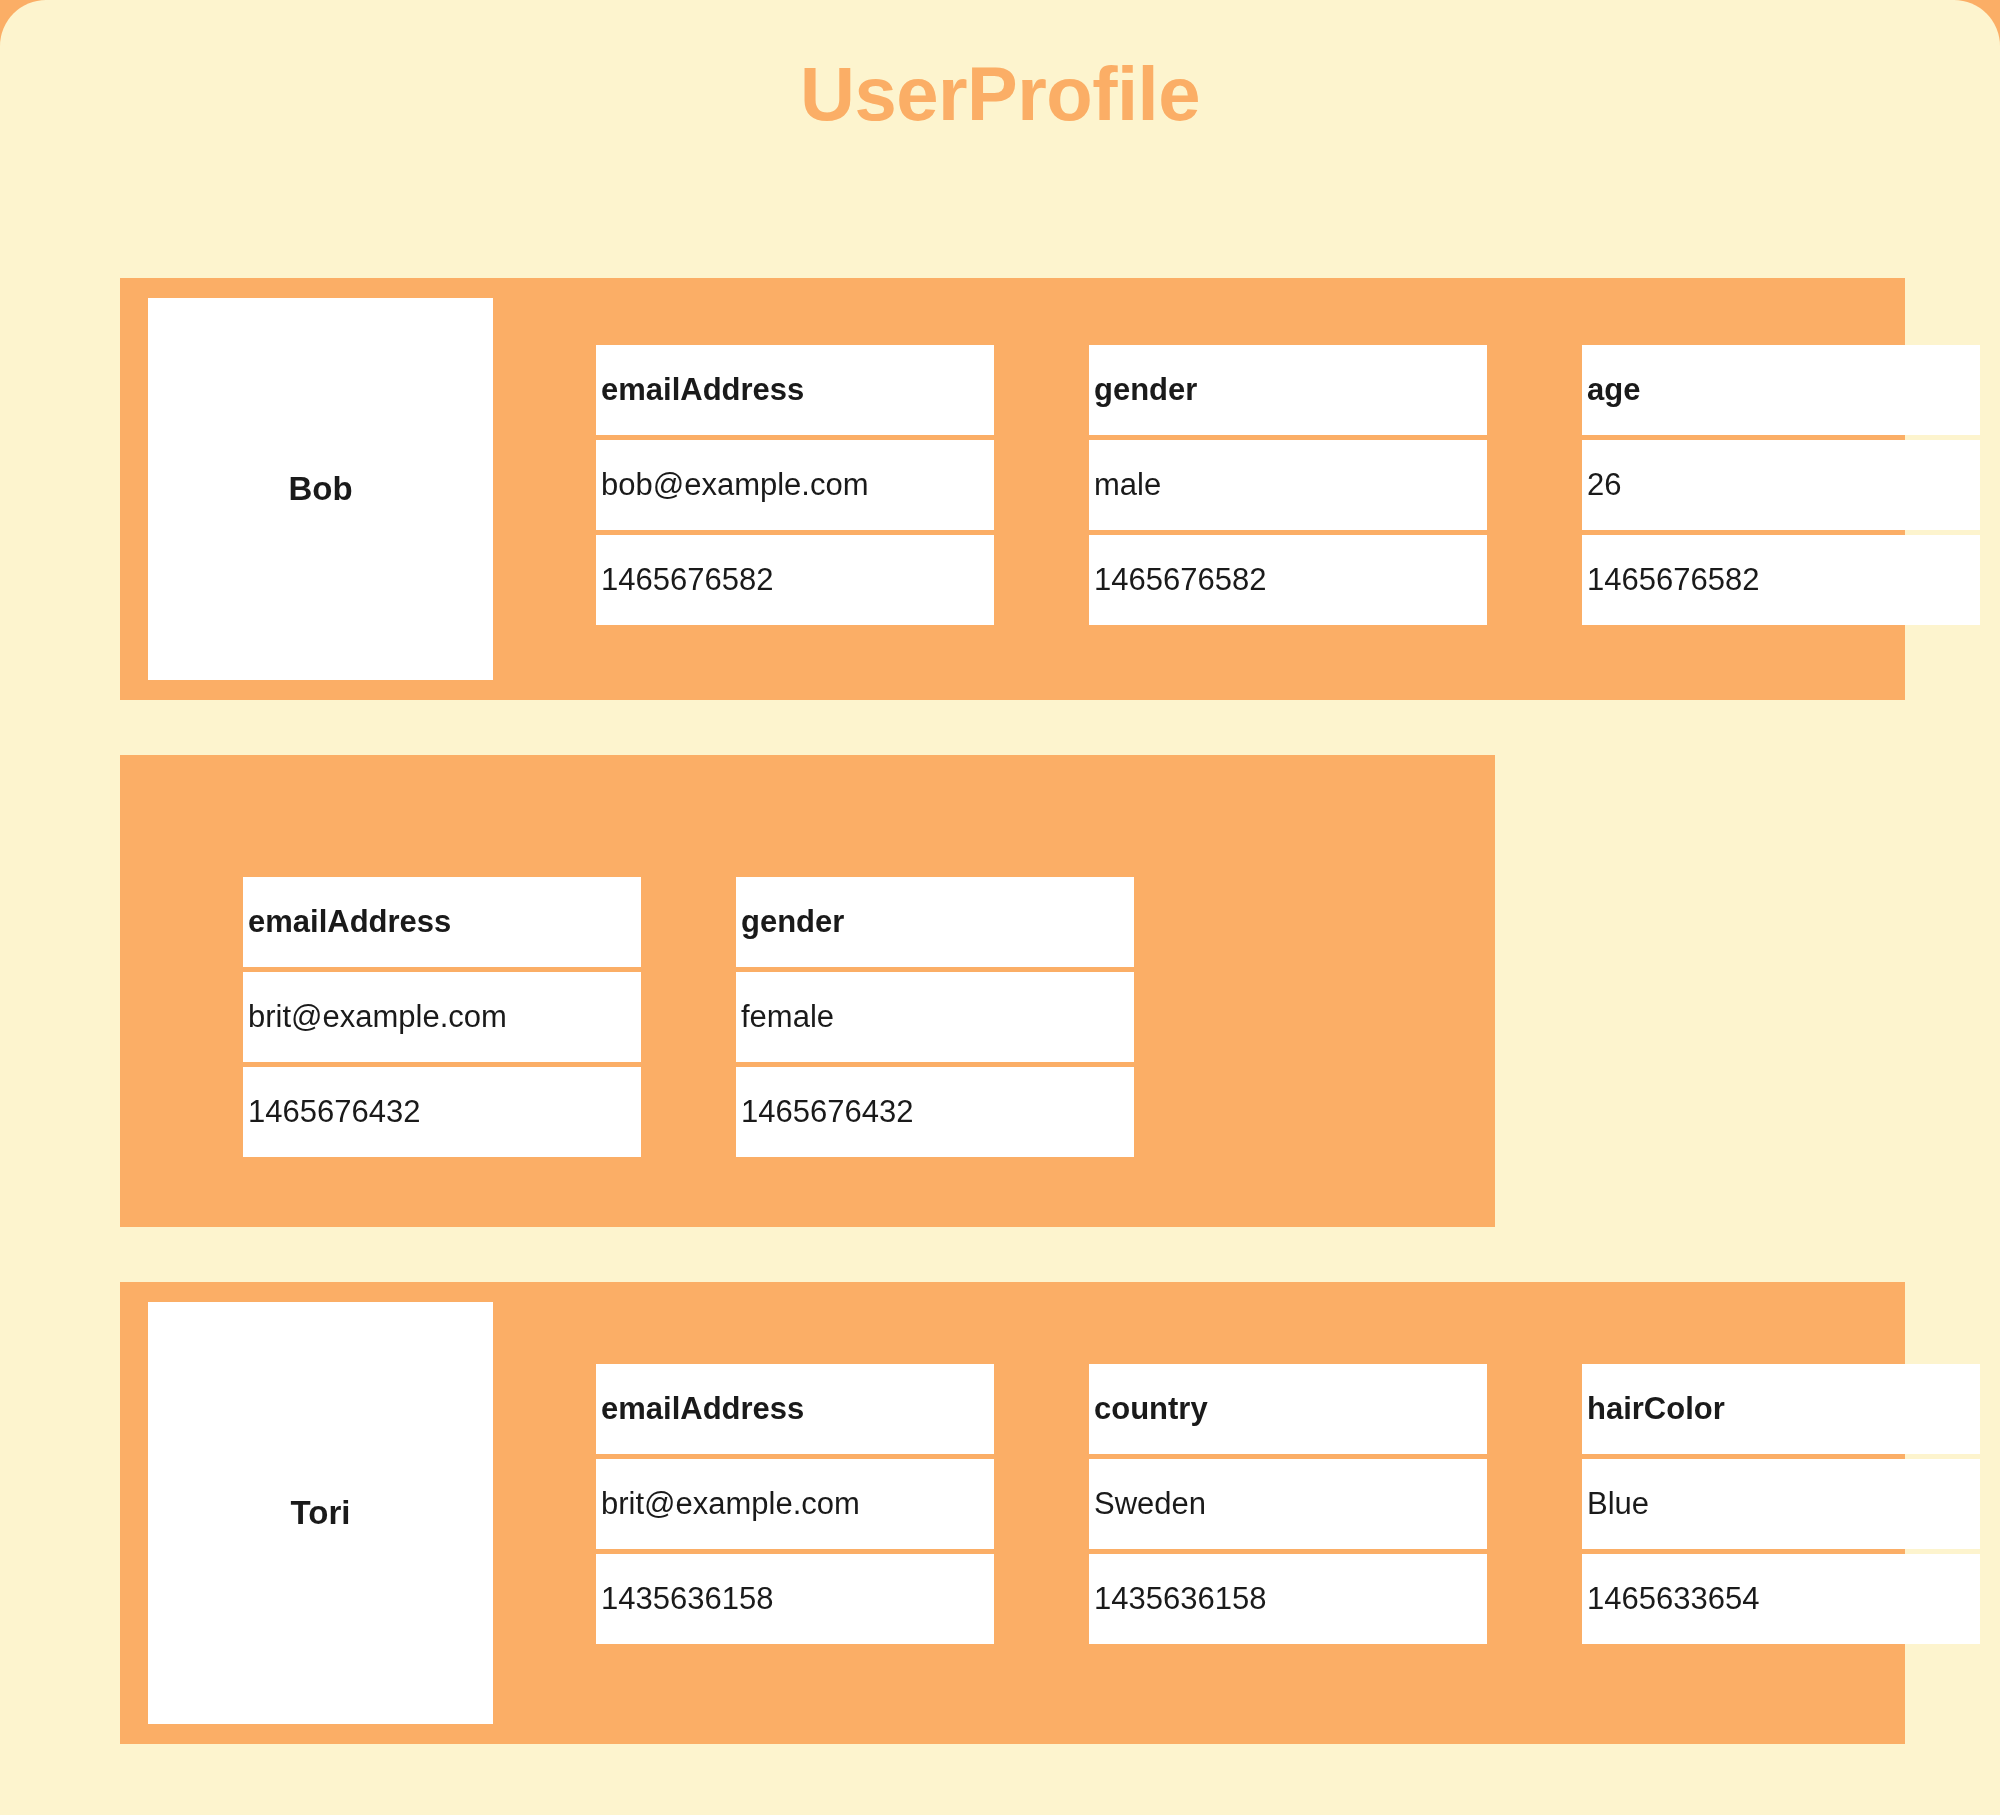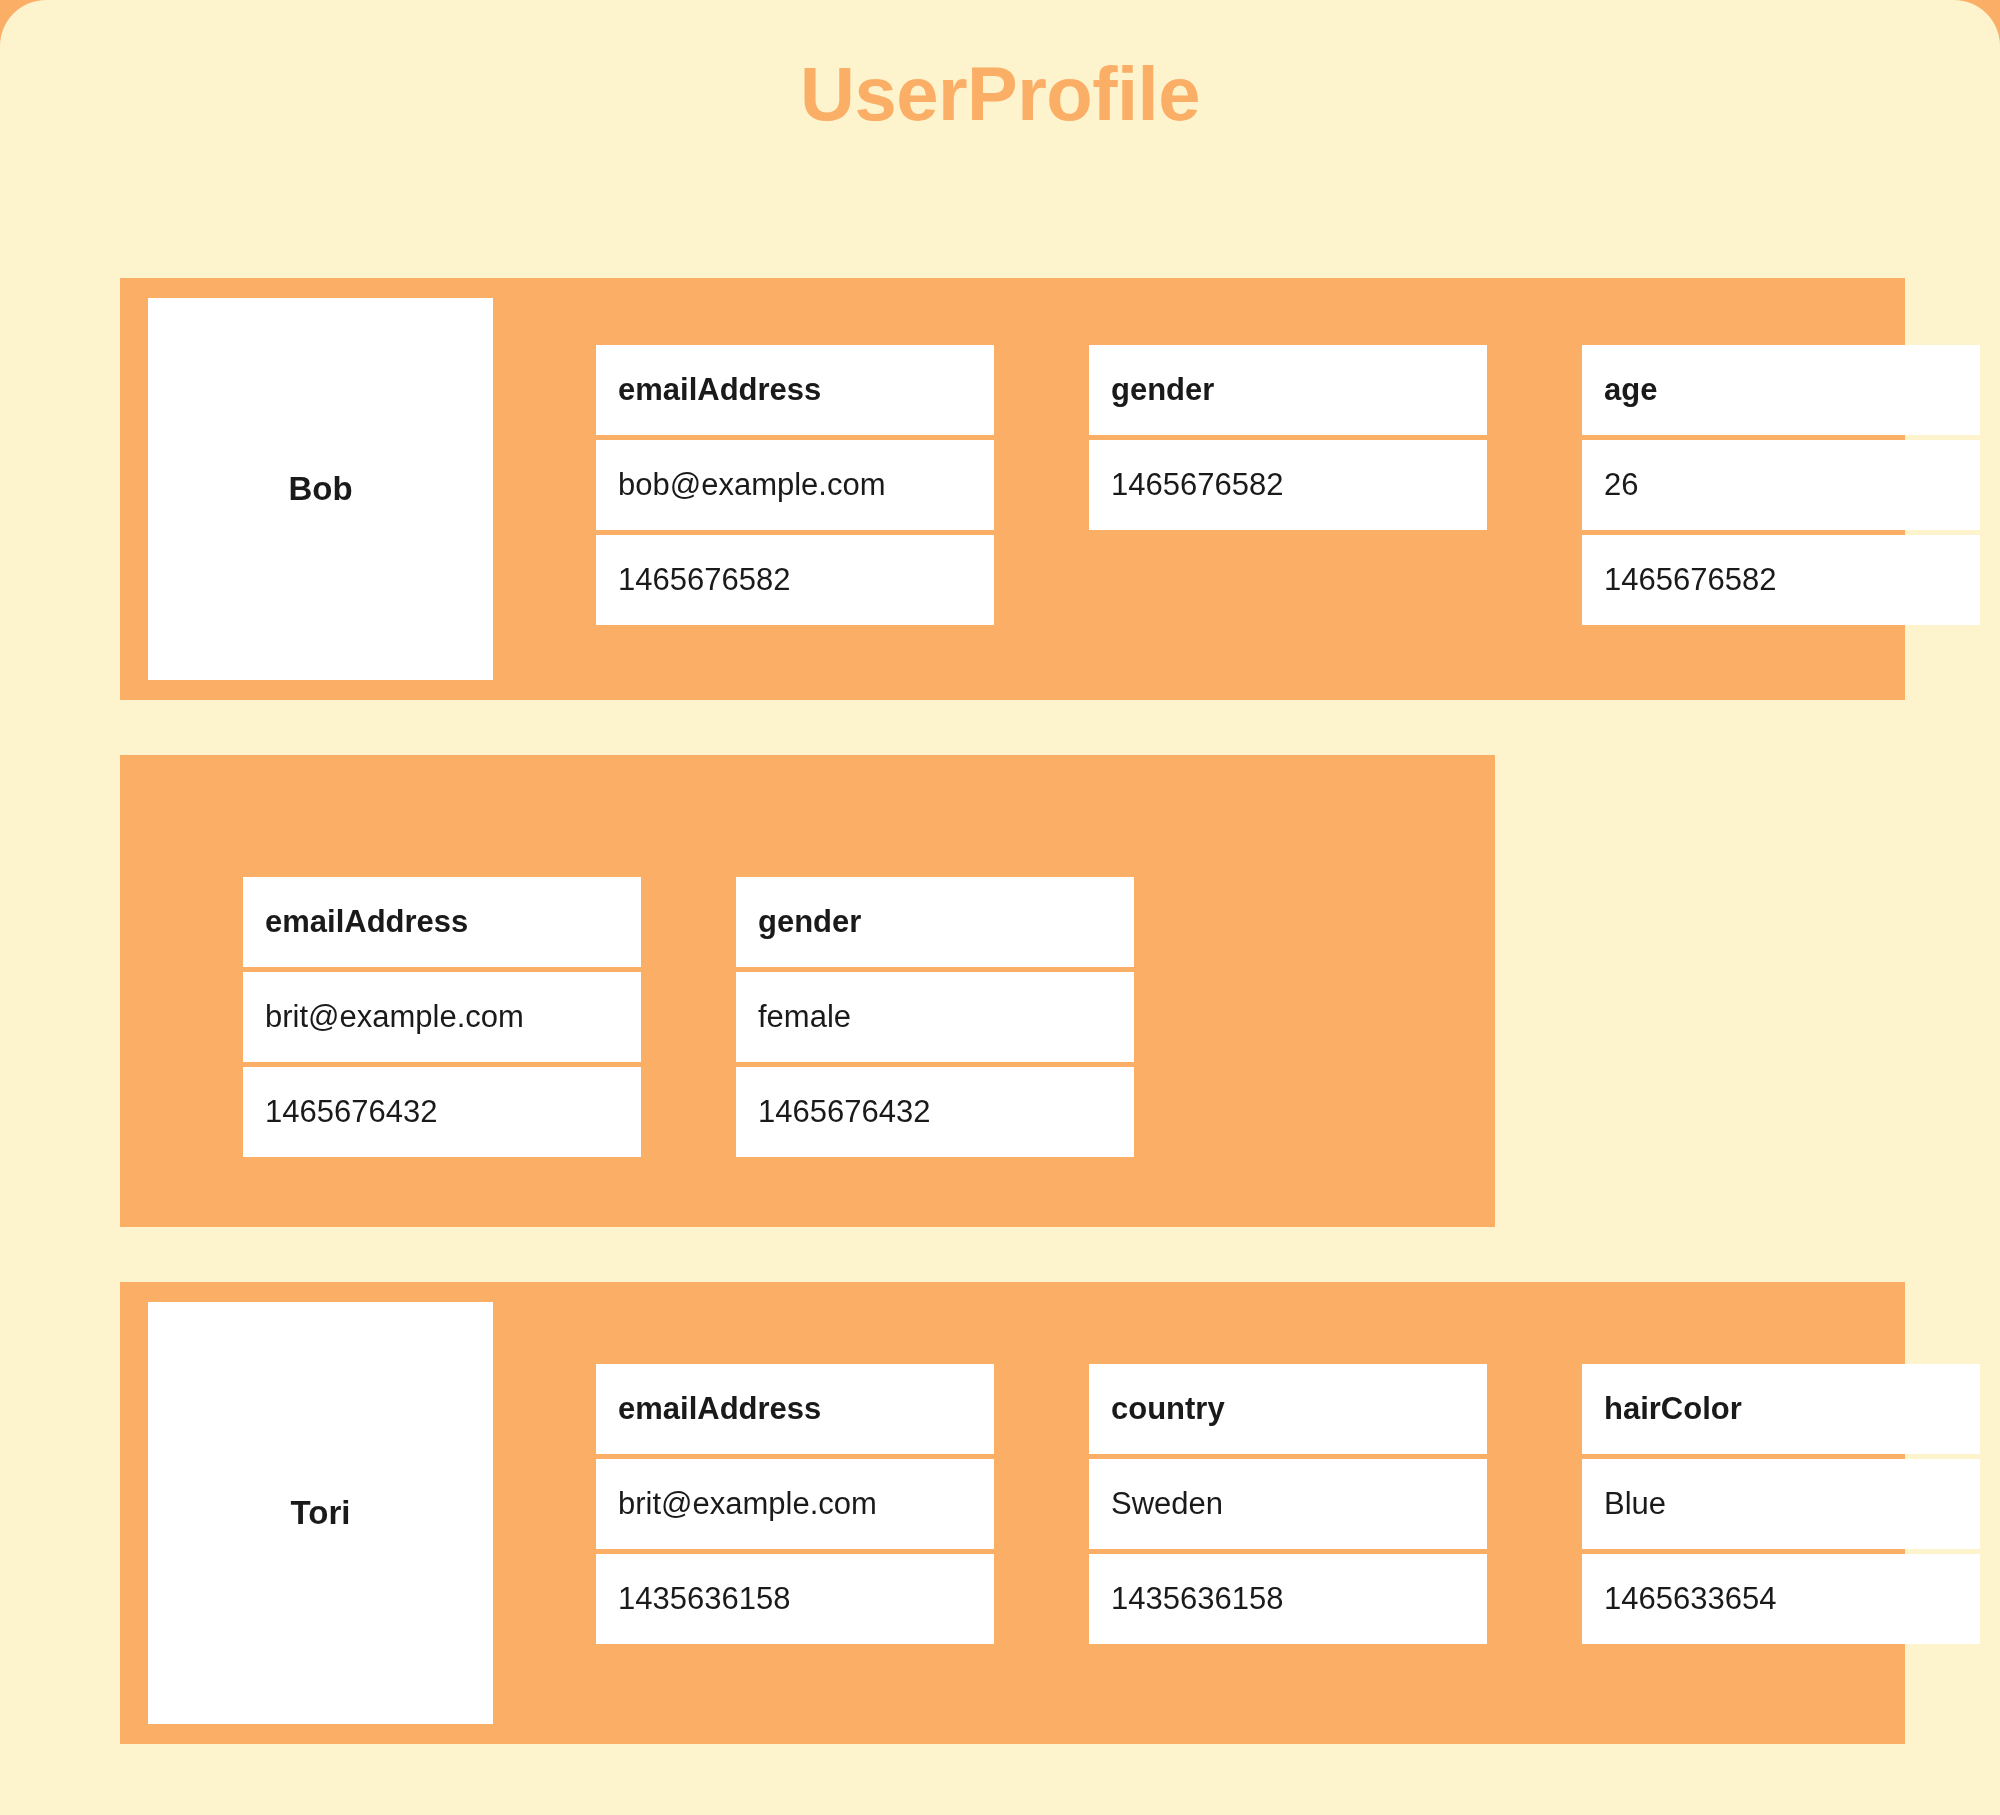--- a/index.html
+++ b/index.html
@@ -86,21 +86,21 @@
     margin-right: 95px;
   }
   .field-col:last-child { margin-right: 0; }
   .profile-row.r2 .field-col { width: 398px; }
 
   .cell {
     background: #FFFFFF;
     height: 90px;
     display: flex;
     align-items: center;
-    padding-left: 22px;
+    padding-left: 5px;
     box-sizing: border-box;
     color: #1a1a1a;
     font-size: 31px;
     margin-bottom: 5px;
   }
   .cell:last-child { margin-bottom: 16px; }
   .cell.key { font-weight: bold; }
   .cell.val { font-weight: normal; }
   .cell.ts  { font-weight: normal; }
 </style>
@@ -118,20 +118,21 @@
         <span>Bob</span>
       </div>
       <div class="fields">
         <div class="field-col">
           <div class="cell key">emailAddress</div>
           <div class="cell val">bob@example.com</div>
           <div class="cell ts">1465676582</div>
         </div>
         <div class="field-col">
           <div class="cell key">gender</div>
+          <div class="cell val">male</div>
           <div class="cell ts">1465676582</div>
         </div>
         <div class="field-col">
           <div class="cell key">age</div>
           <div class="cell val">26</div>
           <div class="cell ts">1465676582</div>
         </div>
       </div>
     </div>
 

